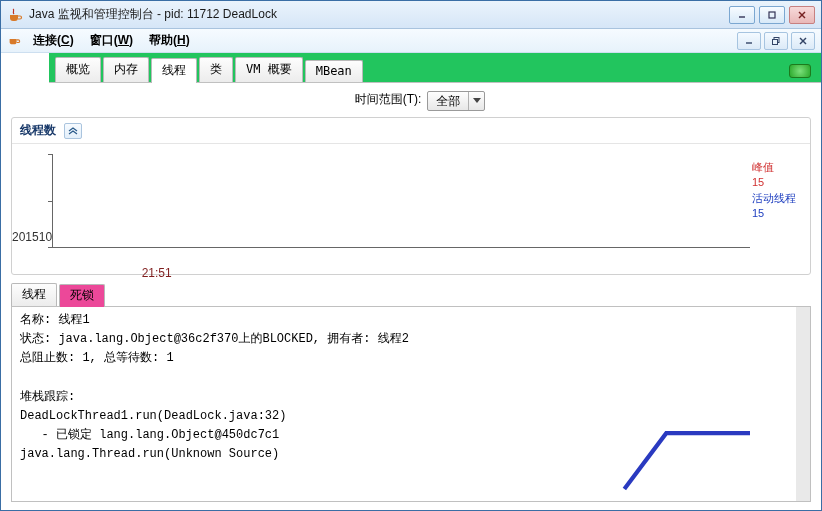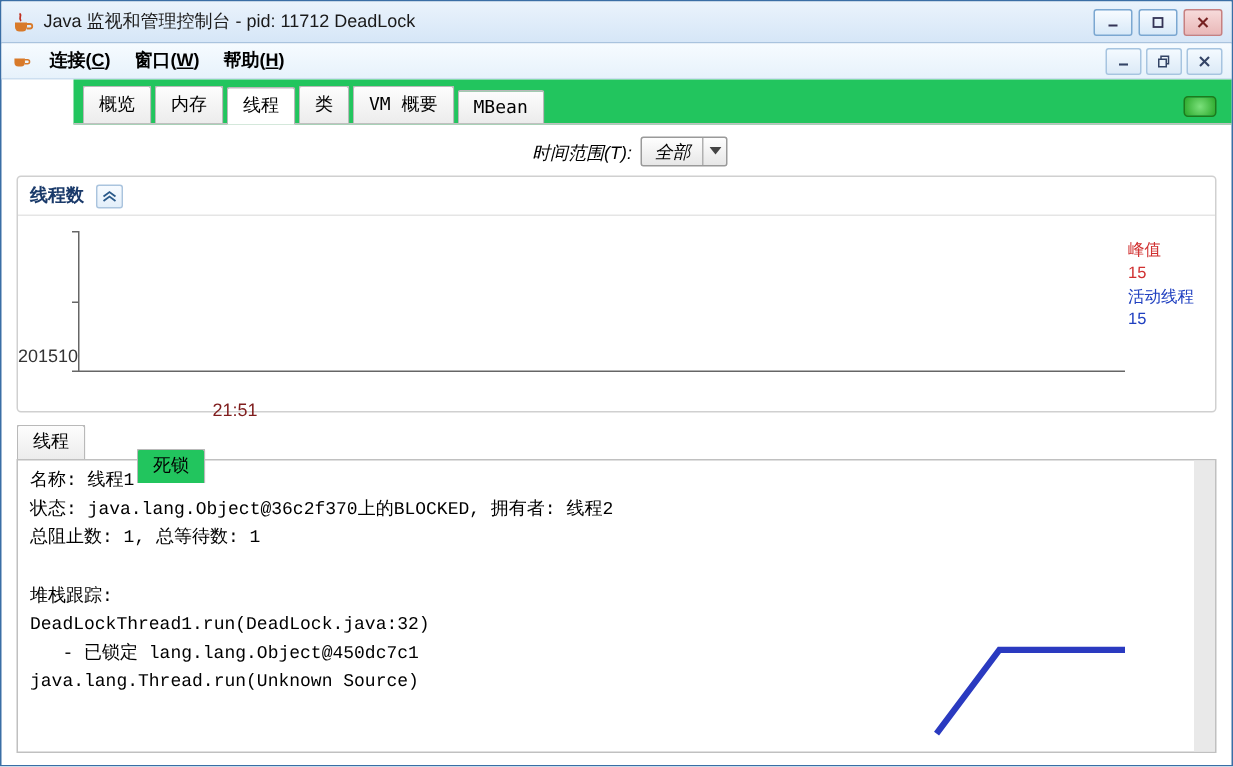--- a/index.html
+++ b/index.html
@@ -14,21 +14,21 @@
   .menubar .menu-item { padding: 2px 8px; cursor: pointer; }
   .menubar .menu-item u { text-decoration: underline; }
   .menubar .spacer { flex: 1; }
   .menubar .mdi-btn { width: 24px; height: 18px; margin-left: 3px; background: linear-gradient(#f4faff,#dceaf7); border: 1px solid #a6c4e0; border-radius: 2px; display: flex; align-items: center; justify-content: center; cursor: pointer; }
   .tabs-row { display: flex; align-items: flex-end; padding: 4px 6px 0 6px; border-bottom: 1px solid #c0c0c0; background: #22c55e; margin-left: 48px; }
   .tab { padding: 3px 10px 4px 10px; border: 1px solid #b9b9b9; border-bottom: none; background: linear-gradient(#fdfdfd,#ececec); margin-right: 2px; cursor: pointer; border-radius: 2px 2px 0 0; font-family: SimSun, monospace; }
   .tab.active { background: #fff; position: relative; top: 1px; }
   .tabs-row .spacer { flex: 1; }
   .conn-icon { width: 22px; height: 14px; background: radial-gradient(circle at 50% 50%, #7be07b, #2aa82a); border: 1px solid #1d7a1d; border-radius: 3px; margin-right: 4px; margin-bottom: 4px; }
   .content { flex: 1; display: flex; flex-direction: column; overflow: hidden; }
-  .toolbar-range { display: flex; justify-content: center; align-items: flex-end; padding: 8px 0 6px 18px; font-style: italic; }
+  .toolbar-range { display: flex; justify-content: center; align-items: flex-start; padding: 8px 0 6px 18px; }
   .toolbar-range .lbl { margin-right: 6px; }
   .dropdown { display: inline-flex; align-items: center; border: 1px solid #9a9a9a; border-radius: 2px; background: linear-gradient(#fefefe,#e7e7e7); height: 20px; cursor: pointer; }
   .dropdown .dd-text { padding: 0 8px; }
   .dropdown .dd-arrow { width: 16px; height: 100%; border-left: 1px solid #b0b0b0; display: flex; align-items: center; justify-content: center; }
   .section-box { margin: 0 10px 4px 10px; border: 1px solid #d0d0d0; border-radius: 3px; background: #fff; }
   .section-header { display: flex; align-items: center; padding: 4px 8px; font-weight: bold; color: #1a3a6a; border-bottom: 1px solid #e5e5e5; }
   .collapse-btn { width: 18px; height: 16px; margin-left: 8px; border: 1px solid #aac4de; border-radius: 2px; display: flex; align-items: center; justify-content: center; background: linear-gradient(#f7fbff,#e3effa); cursor: pointer; font-size: 10px; color: #2a5a8a; }
   .chart-area { position: relative; height: 130px; display: flex; }
   .axis-y { width: 40px; display: flex; flex-direction: row; justify-content: space-between; align-items: flex-end; padding: 10px 6px 30px 0; color: #333; }
   .plot { flex: 1; position: relative; margin: 10px 0 6px 0; }
@@ -38,21 +38,21 @@
   .plot svg { position: absolute; inset: 0; }
   .xlabels { position: absolute; left: 0; right: 0; bottom: 2px; }
   .xlabels .xl { position: absolute; transform: translateX(-50%); color: #7f1d1d; }
   .legend-right { width: 60px; padding: 16px 6px 0 2px; font-size: 11px; line-height: 1.4; }
   .legend-right .peak-lbl { color: #d03030; }
   .legend-right .peak-val { color: #d03030; }
   .legend-right .live-lbl { color: #2040c0; }
   .legend-right .live-val { color: #2040c0; }
   .subtabs-row { display: flex; align-items: flex-end; padding: 4px 10px 0 10px; }
   .subtab { padding: 2px 10px 3px 10px; border: 1px solid #b9b9b9; border-bottom: none; background: linear-gradient(#fdfdfd,#ececec); margin-right: 2px; cursor: pointer; border-radius: 2px 2px 0 0; font-family: SimSun, monospace; }
-  .subtab.active { background: #22c55e; position: relative; top: 16px; margin-left: 32px; }
+  .subtab.active { background: #ec4899; position: relative; top: 1px; }
   .detail-panel { flex: 1; margin: 0 10px 8px 10px; border: 1px solid #c0c0c0; display: flex; overflow: hidden; background: #fff; }
   .thread-list { width: 200px; border-right: 1px solid #c0c0c0; overflow: auto; }
   .thread-list .th-item { padding: 2px 6px; cursor: pointer; font-family: SimSun, monospace; }
   .thread-list .th-item.selected { background: #0a8a2a; color: #fff; }
   .thread-info { flex: 1; padding: 4px 8px; font-family: SimSun, "Courier New", monospace; line-height: 1.6; overflow: auto; position: relative; border-right: 14px solid #e9e9e9; }
   .scrollbar-fake { position: absolute; right: -14px; top: 0; bottom: 0; width: 14px; }
   .sb-btn { width: 14px; height: 14px; background: linear-gradient(#f5f9fd,#dde9f5); border: 1px solid #b0c8de; display: flex; align-items: center; justify-content: center; font-size: 8px; color: #3a6a9a; }
   .sb-thumb { position: absolute; top: 16px; width: 14px; height: 80px; background: linear-gradient(#e8f2fb,#cde1f3); border: 1px solid #a6c4e0; border-radius: 2px; }
   svg.icon-sm { width: 10px; height: 10px; }
 </style>

